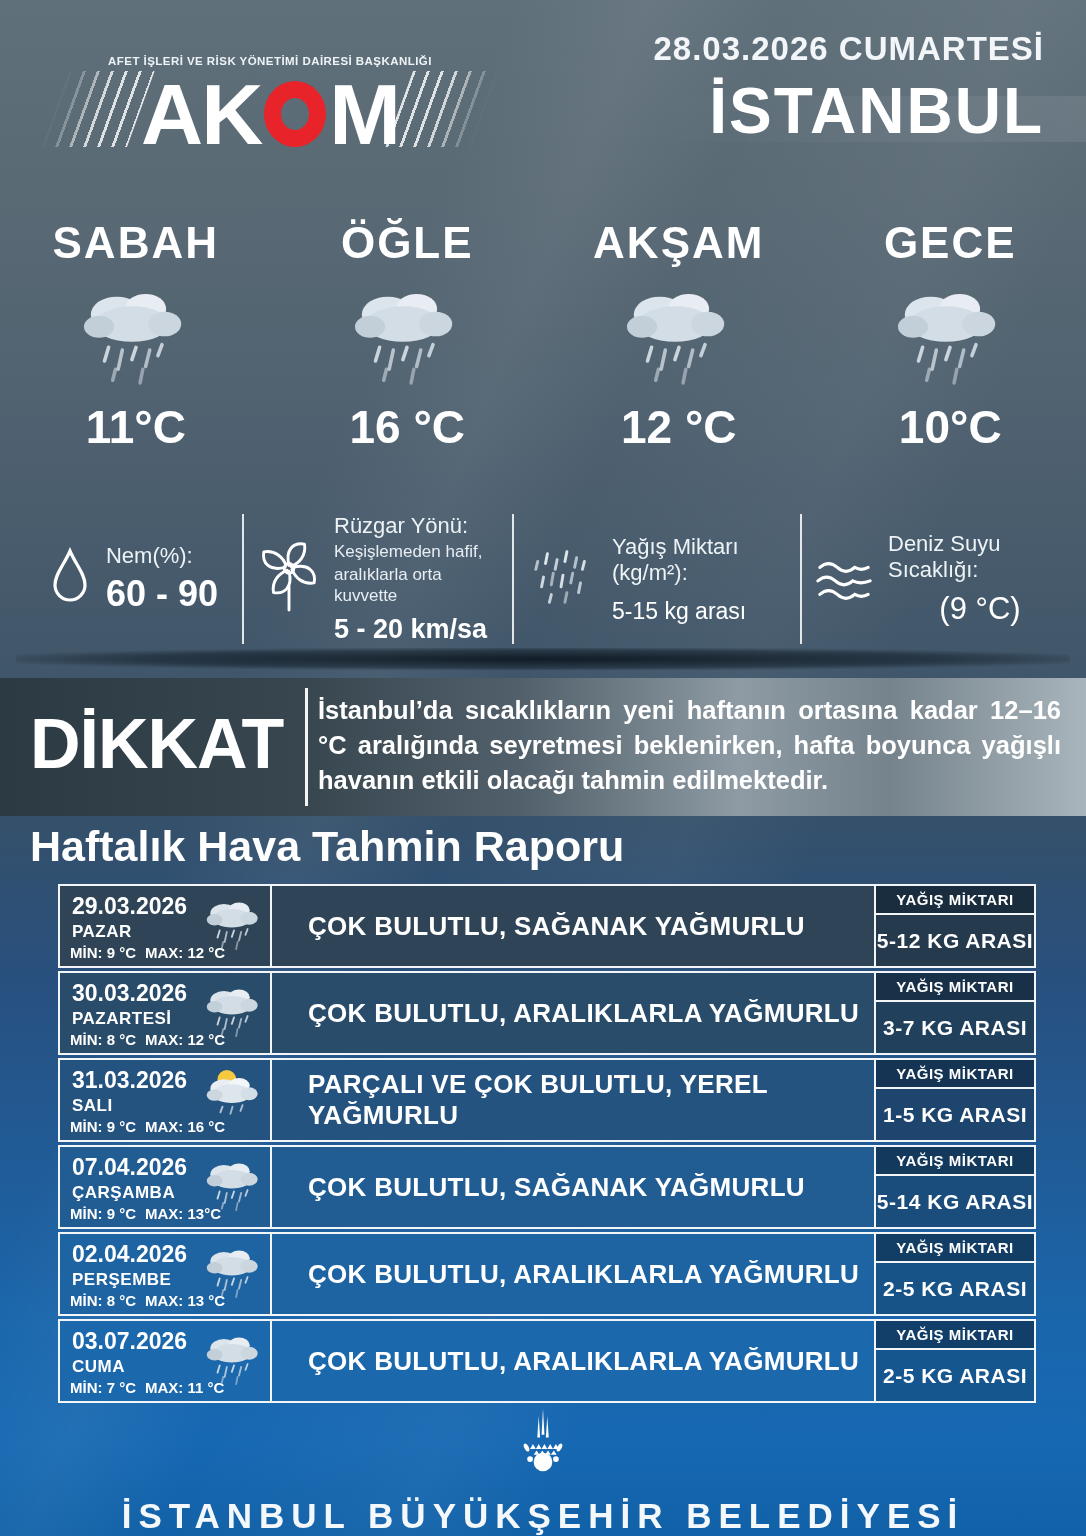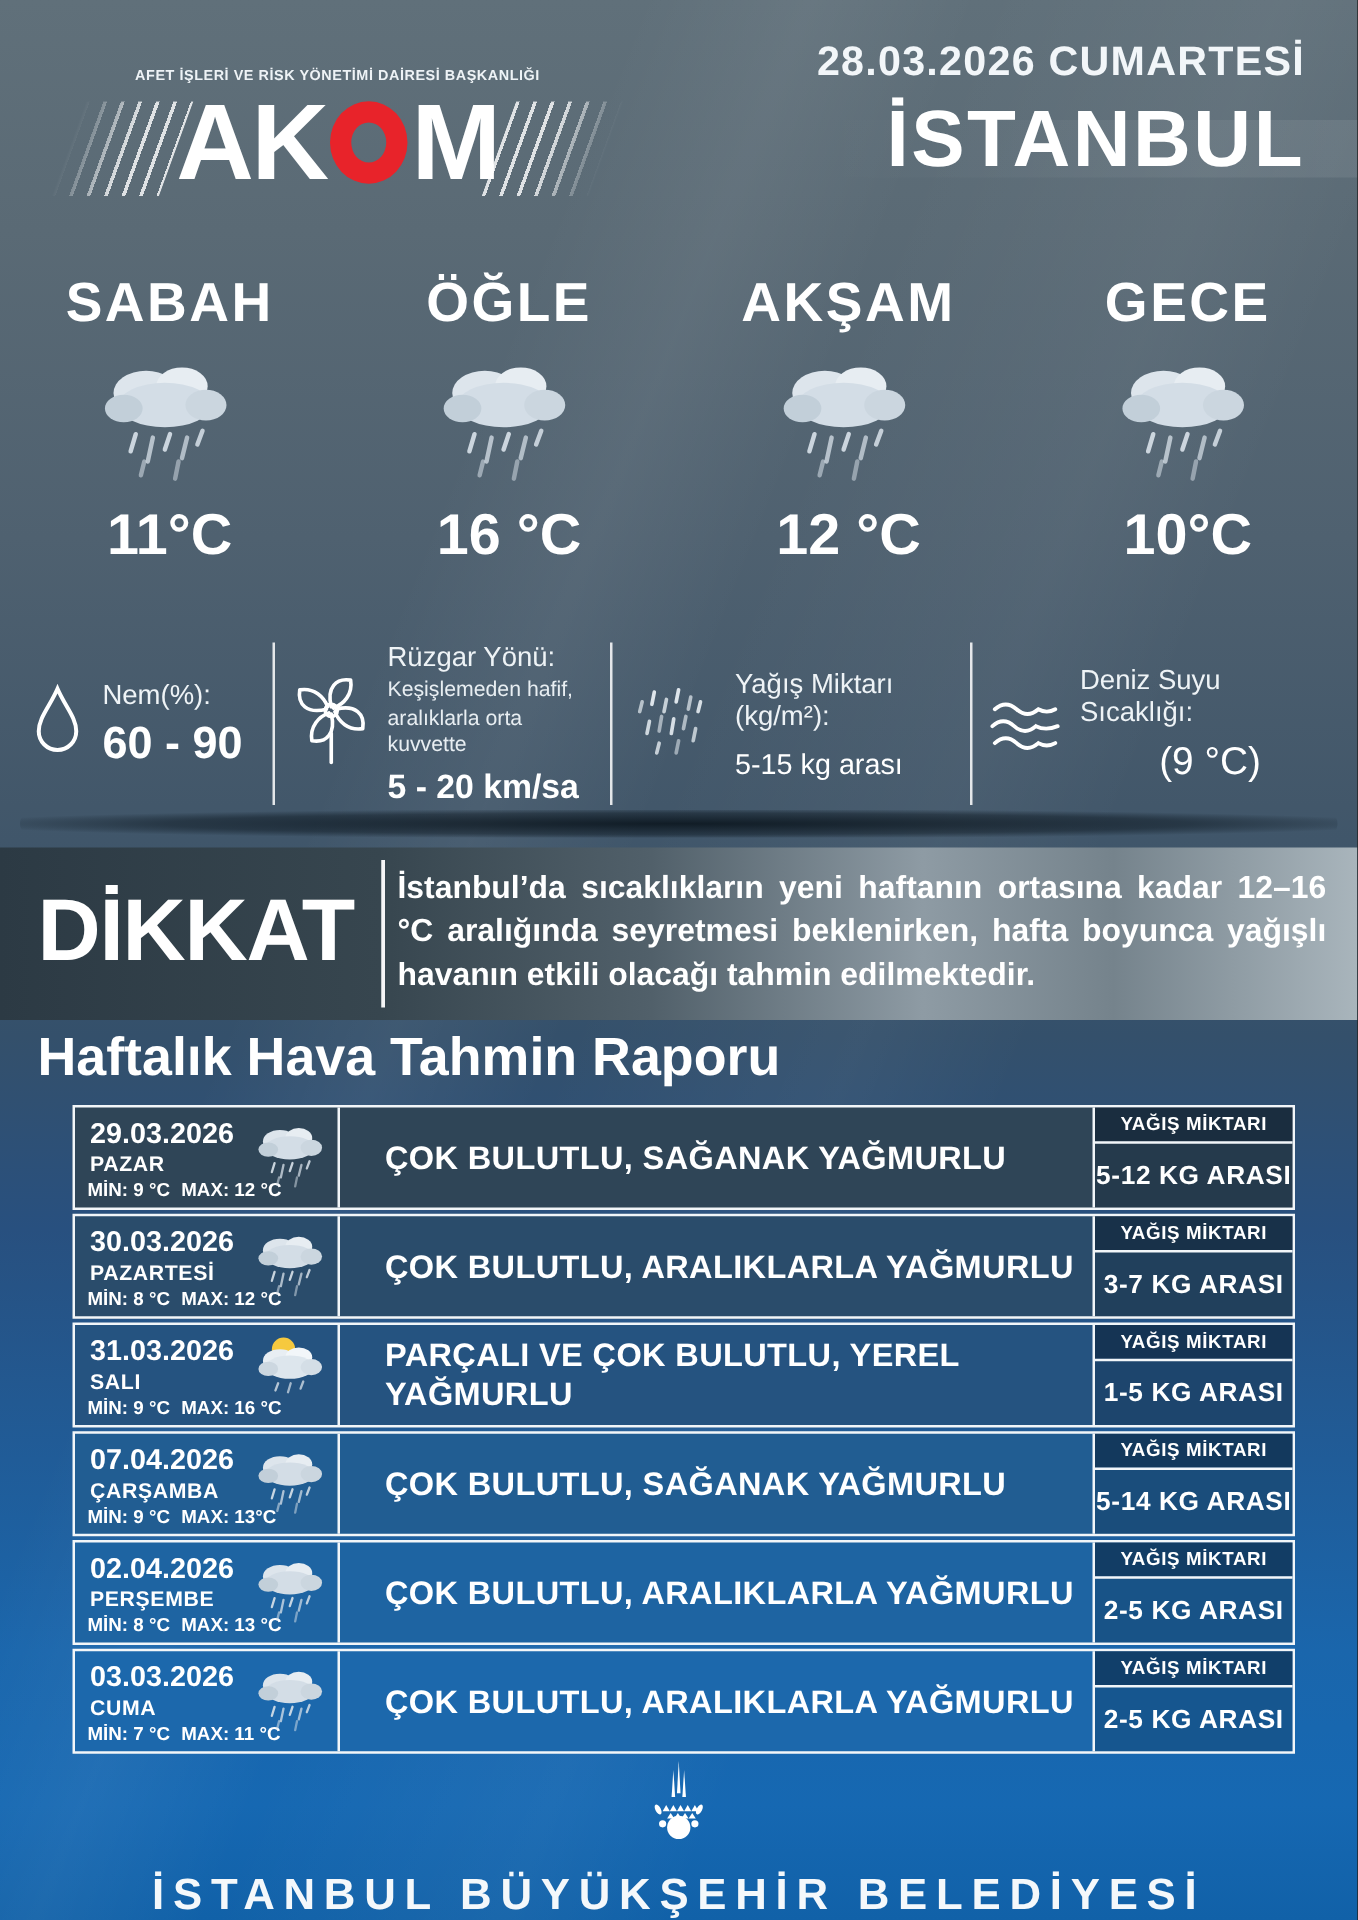--- a/index.html
+++ b/index.html
@@ -10,41 +10,41 @@
     background:linear-gradient(180deg,
       #60707a 0%, #5a6a75 12%, #4f6170 28%, #42576a 42%, #34506b 54%,
       #28507f 64%, #205c98 76%, #1a66ac 86%, #1668b2 94%, #1161a8 100%);
   }
   .sheen{position:absolute; inset:0; pointer-events:none;
     background:linear-gradient(112deg, transparent 30%, rgba(255,255,255,.05) 38%,
       transparent 46%, rgba(255,255,255,.04) 60%, transparent 68%);}
   
   .logo-block{position:absolute; left:55px; top:55px; width:430px; text-align:center;}
   .logo-small{font-size:11.5px; font-weight:700; letter-spacing:.45px; color:#eef3f6; margin-bottom:4px;}
-  .logo-row{display:flex; align-items:flex-end; justify-content:center; }
+  .logo-row{display:flex; align-items:flex-start; justify-content:center; }
   .stripes{width:112px; height:76px; transform:skewX(-20deg); opacity:.85;
     background:repeating-linear-gradient(90deg, rgba(255,255,255,.95) 0 3px, transparent 3px 14px);}
   .stripes-left{ -webkit-mask-image:linear-gradient(90deg,transparent,#000 55%); mask-image:linear-gradient(90deg,transparent,#000 55%);}
   .stripes-right{ -webkit-mask-image:linear-gradient(270deg,transparent,#000 55%); mask-image:linear-gradient(270deg,transparent,#000 55%);}
   .akom{display:flex; align-items:center; font-size:86px; font-weight:800; letter-spacing:-2px; line-height:1; color:#fff;}
   .akom-o{display:inline-block; width:62px; height:66px; border:17px solid #e8232a; border-radius:50%; margin:0 3px;}
   .date-city{position:absolute; right:42px; top:30px; text-align:right;}
   .hdr-date{font-size:33px; font-weight:800; letter-spacing:1px; color:#f2f6f9;}
   .hdr-city{font-size:64px; font-weight:800; letter-spacing:2px; margin-top:6px;}
   .city-sheen{position:absolute; right:0; top:96px; width:430px; height:46px; pointer-events:none;
     background:linear-gradient(90deg, transparent, rgba(255,255,255,.08));}
   
   .periods{position:absolute; top:218px; left:0; right:0; display:flex;}
   .period{flex:1; text-align:center;}
   .period-label{font-size:44px; font-weight:800; letter-spacing:2px;}
   .period-icon{width:168px; height:126px; margin:4px auto 0; display:block;}
   .period-temp{font-size:46px; font-weight:800; margin-top:2px;}
   
   .metrics{position:absolute; top:508px; left:0; right:0; height:142px; display:flex;}
-  .metric{display:flex; align-items:center; padding:0 14px; gap:14px;}
+  .metric{display:flex; align-items:center; padding:0 14px; gap:14px;margin-left:24px;}
   .m-sep{border-left:2px solid rgba(255,255,255,.85); margin:6px 0;}
   .m1{width:218px; justify-content:center;}
   .m2{width:270px;} .m3{width:288px;} .m4{flex:1;}
   .m-label{font-size:22px; font-weight:500; color:#eef3f6;}
   .m-big{font-size:36px; font-weight:600; margin-top:4px;}
   .m-desc{font-size:17px; font-weight:400; color:#e8eef2; line-height:1.25; margin-top:2px;}
   .m-wind-val{font-size:27px; font-weight:600; margin-top:8px;}
   .m-precip-val{font-size:23px; font-weight:400; margin-top:12px;}
   .m-sea-val{font-size:31px; font-weight:500; margin-top:8px; text-align:center;}
   .m-icon{flex:none;}
@@ -353,21 +353,21 @@
       </div>
       <div class="wcell-desc wdesc">ÇOK BULUTLU, ARALIKLARLA YAĞMURLU</div>
       <div class="wcell-amount">
         <div class="wamount-header">YAĞIŞ MİKTARI</div>
         <div class="wamount-value">2-5 KG ARASI</div>
       </div>
     </div>
 
     <div class="wrow row-5">
       <div class="wcell-date">
-        <div class="wdate">03.03.2026</div>
+        <div class="wdate">03.07.2026</div>
         <div class="wday">CUMA</div>
         <div class="wminmax">
           <span class="wmin">MİN: 7 °C</span>
           <span class="wmax">MAX: 11 °C</span>
         </div>
         <div class="wicon">
           <svg>
               <use class="wicon-use" href="#sym-cloud-rain"></use>
             </svg>
         </div>

